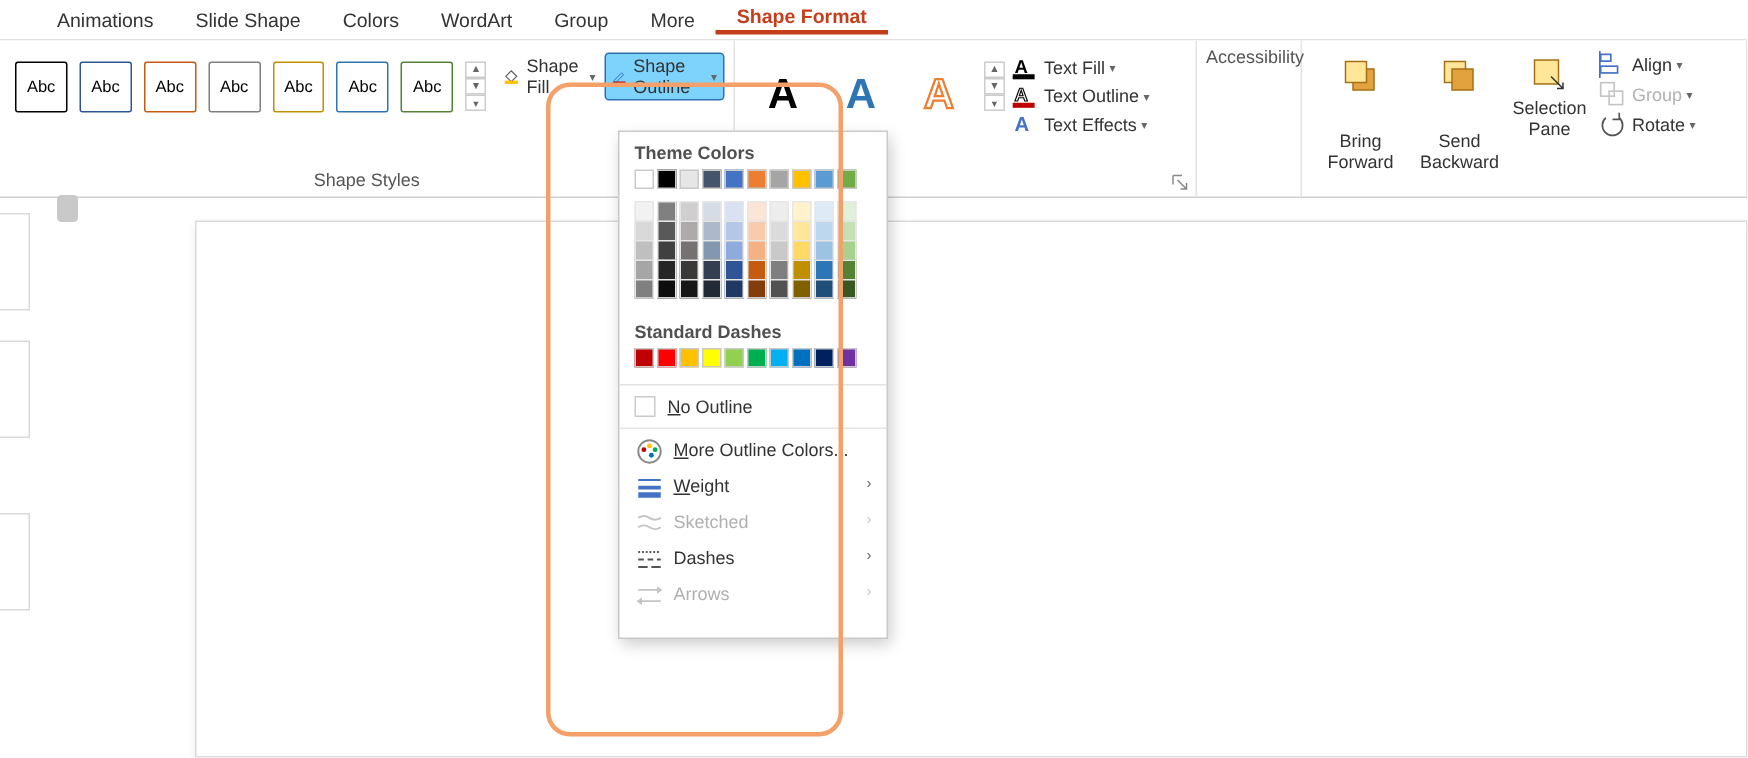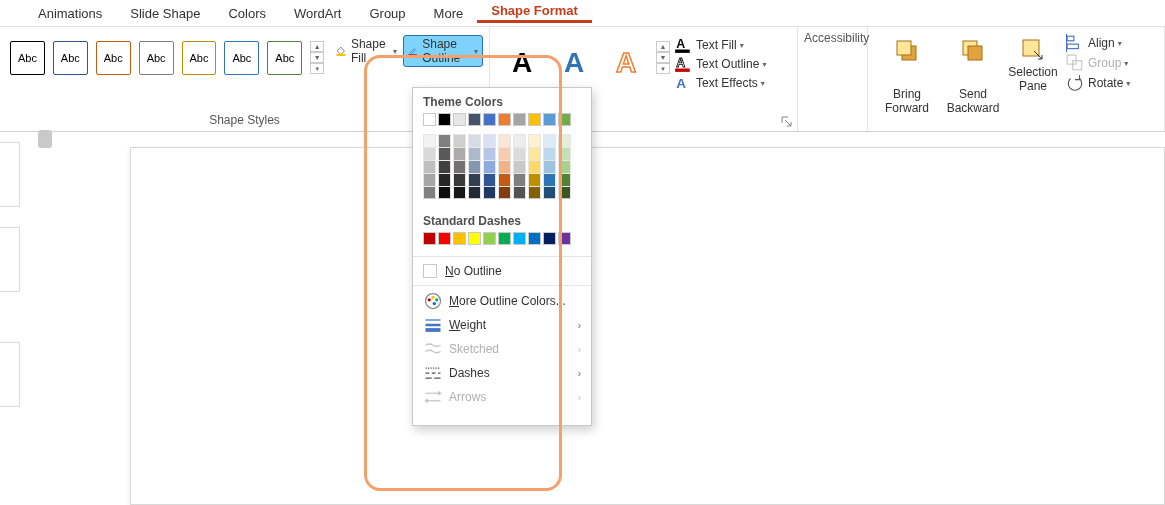--- a/index.html
+++ b/index.html
@@ -72,21 +72,21 @@
   .dropdown { position: absolute; left: 372px; top: 87px; width: 180px; background: #fff; border: 1px solid #c9c9c9; box-shadow: 2px 4px 10px rgba(0,0,0,0.2); z-index: 50; padding-bottom: 16px; margin-left: 40px; }
   .dropdown h4 { font-size: 12px; font-weight: 700; color: #505050; padding: 7px 10px 4px 10px; }
   .sw-row { display: flex; gap: 2px; padding: 0 10px 2px 10px; }
   .sw { width: 13px; height: 13px; border: 1px solid #c9c9c9; }
   .sw.nb { border-color: #e6e6e6; }
   .shade-block { display: flex; gap: 2px; padding: 6px 10px 8px 10px; }
   .shade-col { display: flex; flex-direction: column; gap: 0; }
   .shade-col .sw { border-bottom: none; }
   .shade-col .sw:last-child { border-bottom: 1px solid #c9c9c9; }
   .dd-sep { height: 1px; background: #e4e4e4; margin: 3px 0; }
-  .dd-item { display: flex; align-items: center; padding: 4px 10px; font-size: 12px; color: #333; }
+  .dd-item { display: flex; padding: 4px 10px; font-size: 12px; color: #333; }
   .dd-item.disabled { color: #b0b0b0; }
   .dd-item .ic { width: 20px; height: 16px; margin-right: 6px; display:inline-flex;align-items:center;justify-content:center; }
   .dd-item .arrow { margin-left: auto; font-size: 10px; color: #666; }
   .underline-first::first-letter { text-decoration: underline; }
   .dd-no-outline-sw { width: 14px; height: 14px; border: 1px solid #c9c9c9; margin-right: 8px; }
 
   
   .highlight { position: absolute; left: 364px; top: 55px; width: 198px; height: 436px; border: 3px solid #f4a06a; border-radius: 16px; pointer-events: none; z-index: 60; }
 </style>
 </head>

